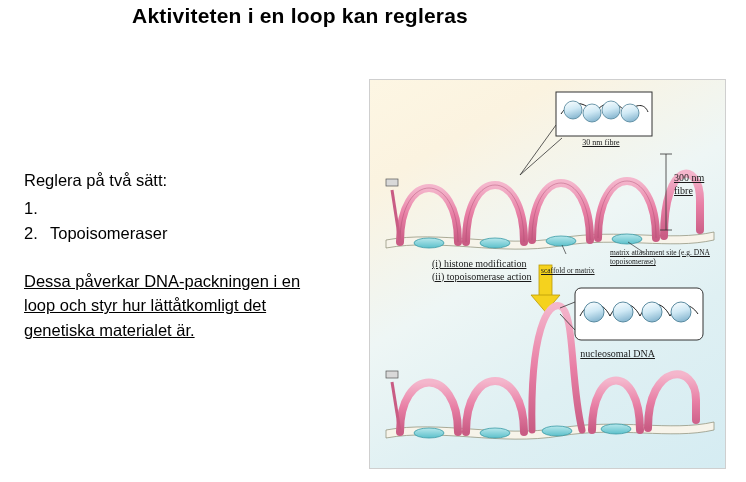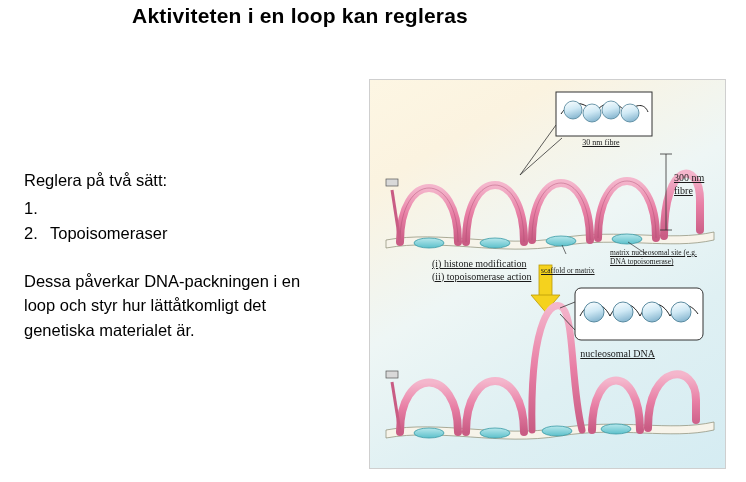--- a/index.html
+++ b/index.html
@@ -51,20 +51,21 @@
     display: flex;
     margin: 0;
   }
   .numbered-list li .num {
     width: 26px;
     flex: 0 0 26px;
   }
   .para {
     margin: 22px 0 0 0;
     line-height: 1.5;
+    text-decoration: underline;
   }
 
   
   .figure {
     position: absolute;
     left: 369px;
     top: 79px;
     width: 355px;
     height: 388px;
     background: linear-gradient(150deg, #fdf6e3 0%, #fbf3e0 18%, #eef6f5 45%, #dff0f3 70%, #d5ecf2 100%);
@@ -250,17 +251,17 @@
         <circle cx="282" cy="232" r="10" fill="url(#beadGrad)" stroke="#4a7f96" stroke-width="0.9"></circle>
         <circle cx="311" cy="232" r="10" fill="url(#beadGrad)" stroke="#4a7f96" stroke-width="0.9"></circle>
       </g>
     </svg>
 
     <div class="fig-label lbl-30nm">30 nm fibre</div>
     <div class="fig-label lbl-300nm">300 nm fibre</div>
     <div class="fig-label lbl-actions" style="white-space: pre-line;">(i) histone modification
 (ii) topoisomerase action</div>
     <div class="fig-label lbl-scaffold">scaffold or matrix</div>
-    <div class="fig-label lbl-matrix">matrix nucleosomal site (e.g. DNA topoisomerase)</div>
+    <div class="fig-label lbl-matrix">matrix attachment site (e.g. DNA topoisomerase)</div>
     <div class="fig-label lbl-nucleosomal">nucleosomal DNA</div>
   </div>
 
 </div>
 
 </body></html>

